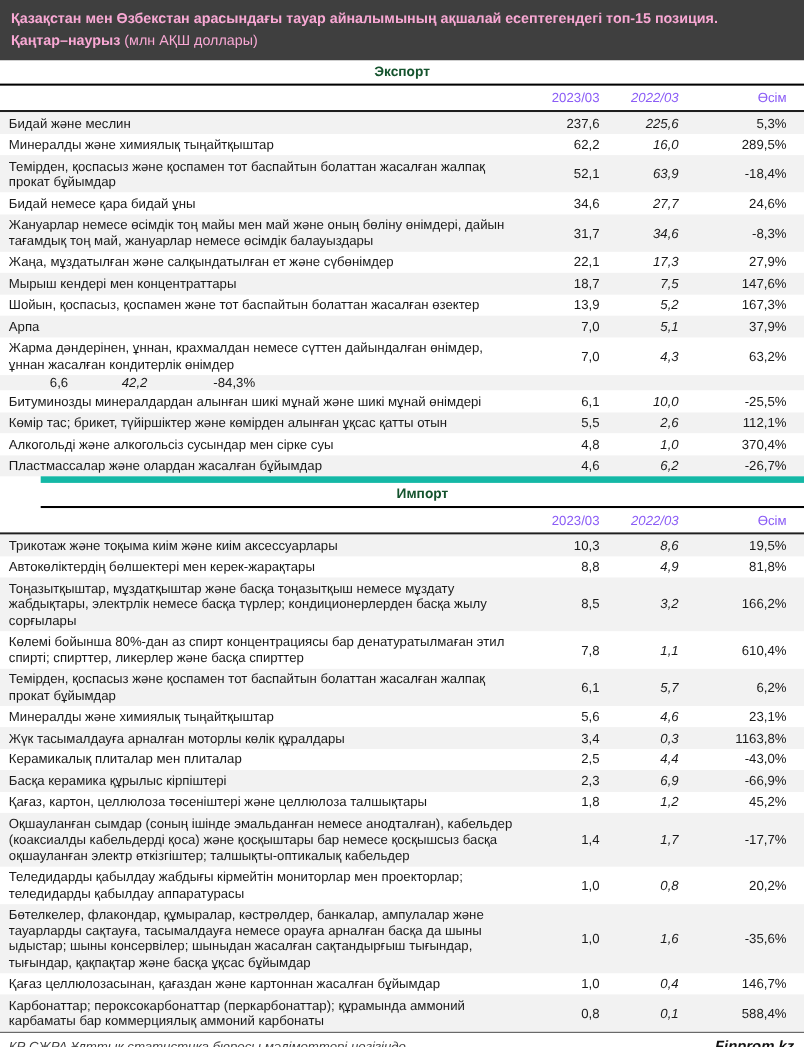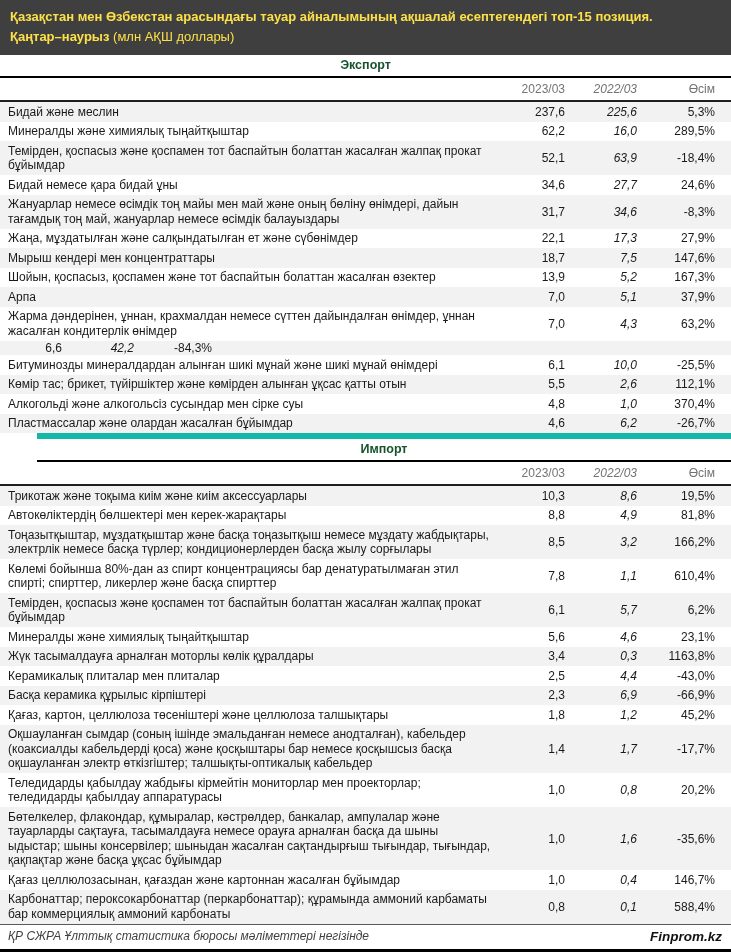--- a/index.html
+++ b/index.html
@@ -5,45 +5,45 @@
   html,body { margin:0; padding:0; }
   body {
     width:731px; min-height:952px; background:#ffffff;
     font-family:"Liberation Sans", sans-serif; color:#1a1a1a;
     -webkit-font-smoothing:antialiased;
   }
   .page { width:731px; box-sizing:border-box; }
 
   
   .title-bar {
-    background:#3f3f3f; color:#fde047;
+    background:#3f3f3f; color:#f9a8d4;
     padding:7px 11px 8px 10px;
     font-size:13px; line-height:1.55; font-weight:bold;
   }
   .title-bar .regular { font-weight:normal; }
 
   
   .section-title {
     text-align:center; font-weight:bold; font-size:12.5px; color:#14532d;
     padding:3px 0 4px 0; border-bottom:2px solid #000000; background:#ffffff;
   }
   .section.import .section-title { border-top:6px solid #14b8a6;margin-left:37px; }
 
   
   .col-header {
     display:flex; align-items:flex-start;
-    color:#737373; font-size:12px;
+    color:#8b5cf6; font-size:12px;
     padding:4px 16px 4px 8px;
     border-bottom:2px solid #1f1f1f; background:#ffffff;
   }
   .col-header .spacer { flex:1; }
 
   .c1 { width:62px; text-align:right; }
   .c2 { width:72px; text-align:right;font-style:italic; }
-  .c3 { width:78px; text-align:right; }
+  .c3 { width:98px; text-align:right; }
 
   
   .rows { width:100%; }
   .row {
     display:flex; align-items:center;
     padding:0 16px 0 0;
     font-size:12px; line-height:14.5px;
     background:#ffffff;
   }
   .row.odd { background:#f2f2f2; }

